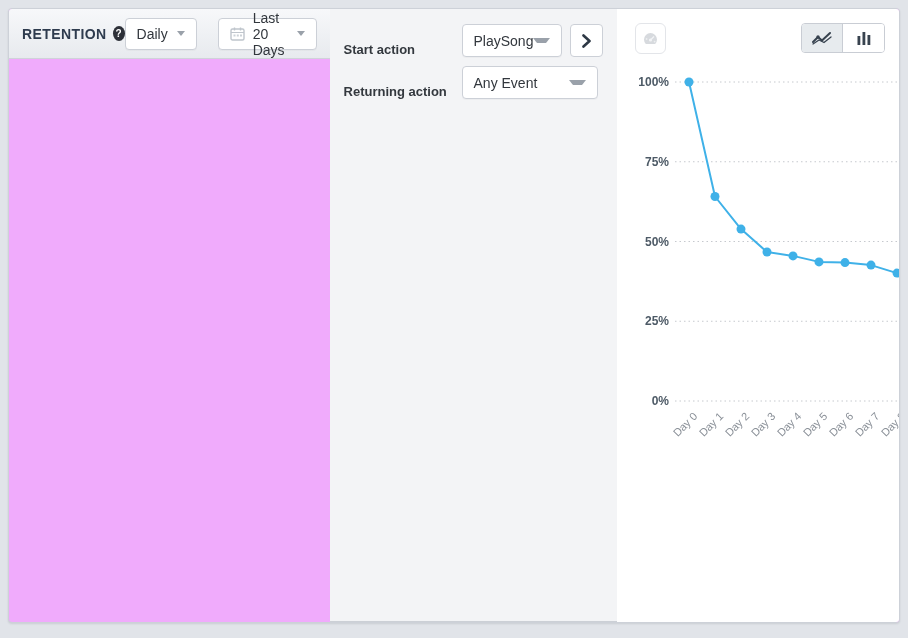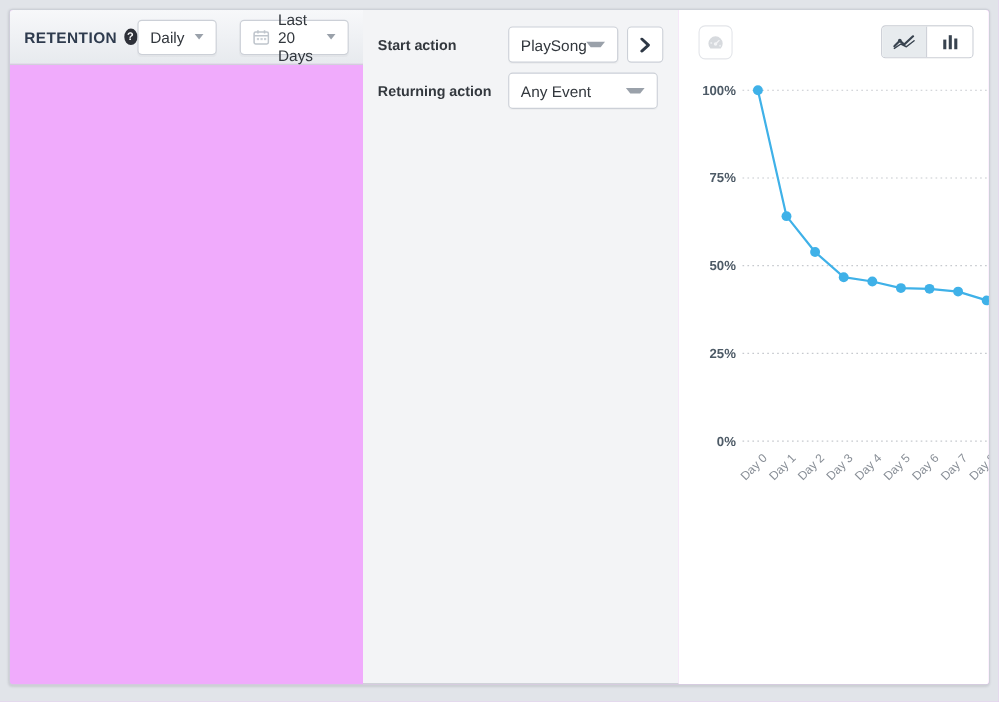--- a/index.html
+++ b/index.html
@@ -45,21 +45,21 @@
     width:0; height:0; margin-left:9px;
     border-left:4px solid transparent; border-right:4px solid transparent;
     border-top:5px solid #9aa1aa;
   }
   .cal-icon { margin-right:8px; display:inline-flex; }
   
   .filters {
     flex:0 0 111px; background:#f3f4f6; border-bottom:1px solid #ccd0d6;
     padding:15px 14px 0 14px;
   }
-  .frow { display:flex; align-items:center; margin-bottom:9px; }
+  .frow { display:flex; align-items:flex-end; margin-bottom:9px; }
   .flabel { width:118px; font-size:13px; font-weight:700; color:#33383e; }
   .next-btn {
     width:33px; height:33px; margin-left:8px;
     background:#fff; border:1px solid #ccd0d7; border-radius:4px;
     display:inline-flex; align-items:center; justify-content:center; cursor:pointer;
   }
   
   .chart-sec { position:relative; flex:1; background:#fff; }
   .chart-toolbar {
     position:absolute; top:14px; left:18px; right:14px; height:30px;

